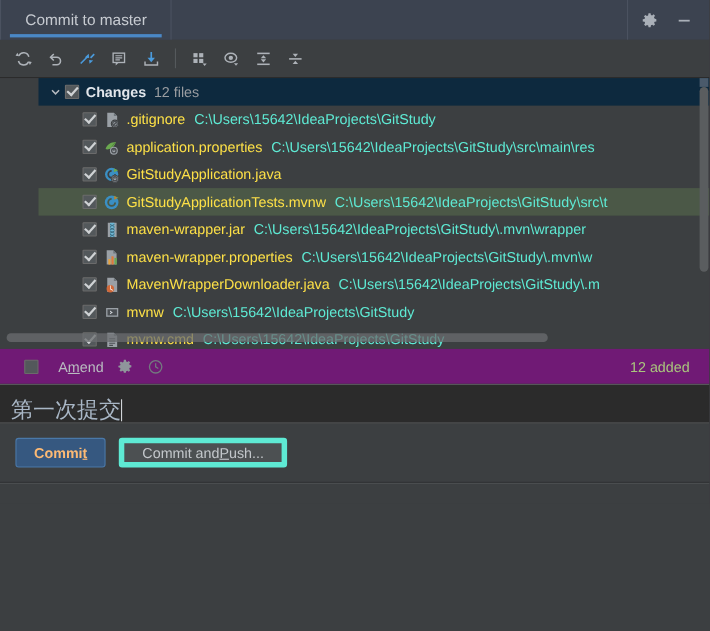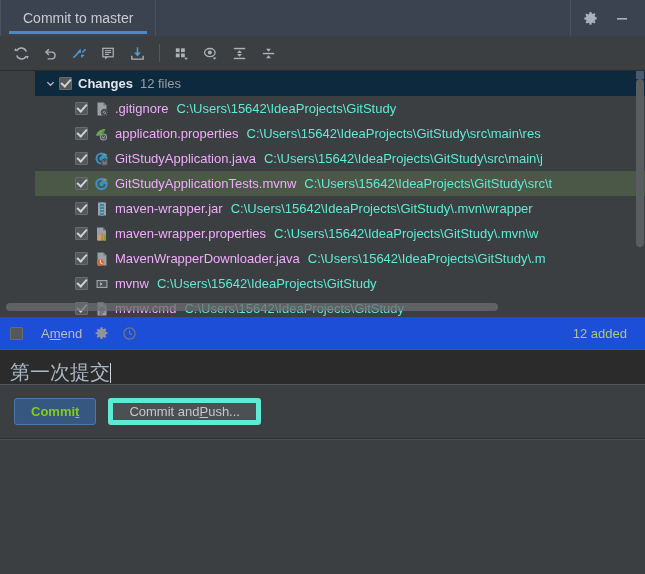--- a/index.html
+++ b/index.html
@@ -160,21 +160,21 @@
     width: 16px;
     height: 16px;
     flex: 0 0 auto;
     margin-right: 5px;
     display: flex;
     align-items: center;
     justify-content: center;
   }
   .file-icon svg { display: block; }
   .fname {
-    color: #f0abfc;
+    color: #fde047;
     font-size: 13px;
     flex: 0 0 auto;
   }
   .fname.group-label {
     color: #e2e6eb;
     font-weight: bold;
   }
   .fcount {
     color: #9a9da1;
     font-size: 13px;
@@ -234,24 +234,24 @@
     background: #6b6e70;
     border-radius: 4px;
     opacity: .75;
   }
 
   
   .amendbar {
     height: 32px;
     display: flex;
     align-items: center;
-    padding: 0 12px 0 10px;
+    padding: 0 12px 0 22px;
     gap: 10px;
     flex: 0 0 auto;
-    background: #1d4ed8;
+    background: #701a75;
   }
   .amend-label {
     font-size: 13px;
     color: #b9bcc0;
     margin-left: 2px;
   }
   .amend-label u { text-decoration: underline; }
   .added {
     margin-left: auto;
     color: #a9c67d;
@@ -304,21 +304,21 @@
     display: flex;
     align-items: center;
     justify-content: center;
     cursor: default;
     box-sizing: border-box;
   }
   .btn u { text-decoration: underline; }
   .btn.primary {
     background: #365880;
     border: 1px solid #4a78a8;
-    color: #84cc16;
+    color: #fdba74;
     font-weight: bold;
   }
   .btn.secondary {
     background: #4c5052;
     border: 5px solid #5eead4;
     color: #c3c7cb;
   }
   .statusbar {
     height: 18px;
     background: #3c3f41;
@@ -476,21 +476,20 @@
           <svg width="16" height="16" viewBox="0 0 16 16">
             <circle cx="7.5" cy="7.5" r="6" fill="#3a8fc4"></circle>
             <path fill="#3c3f41" d="M7.5 3.6a3.9 3.9 0 1 0 3.9 3.9h-1.6a2.3 2.3 0 1 1-2.3-2.3z"></path>
             <path fill="#6aa84f" d="M9.5 2.2l4 1.6-4 1.8z"></path>
             <circle cx="10.5" cy="11.5" r="3.3" fill="#9aa0a6" stroke="#3c3f41" stroke-width="0.9"></circle>
             <circle cx="10.5" cy="11.5" r="1.9" fill="none" stroke="#4a4e52" stroke-width="1.1"></circle>
             <line x1="10.5" y1="9.9" x2="10.5" y2="11.5" stroke="#4a4e52" stroke-width="1.1"></line>
           </svg>
         </span>
         <span class="fname">GitStudyApplication.java</span>
-        <span class="fpath">C:\Users\15642\IdeaProjects\GitStudy\src\main\j</span>
       </div>
 
       <div class="row indent selected">
         <span class="cb checked"></span>
         <span class="file-icon">
           <svg width="16" height="16" viewBox="0 0 16 16">
             <circle cx="7.5" cy="8" r="6.2" fill="#3a8fc4"></circle>
             <path fill="#4b5847" d="M7.5 4a4 4 0 1 0 4 4H9.8a2.3 2.3 0 1 1-2.3-2.3z"></path>
             <path fill="#6aa84f" d="M9.6 2l4.2 1.7L9.6 5.5z"></path>
             <path fill="#d66f38" d="M10.2 2.2l2.2 1.8-2.4 1.3z"></path>

